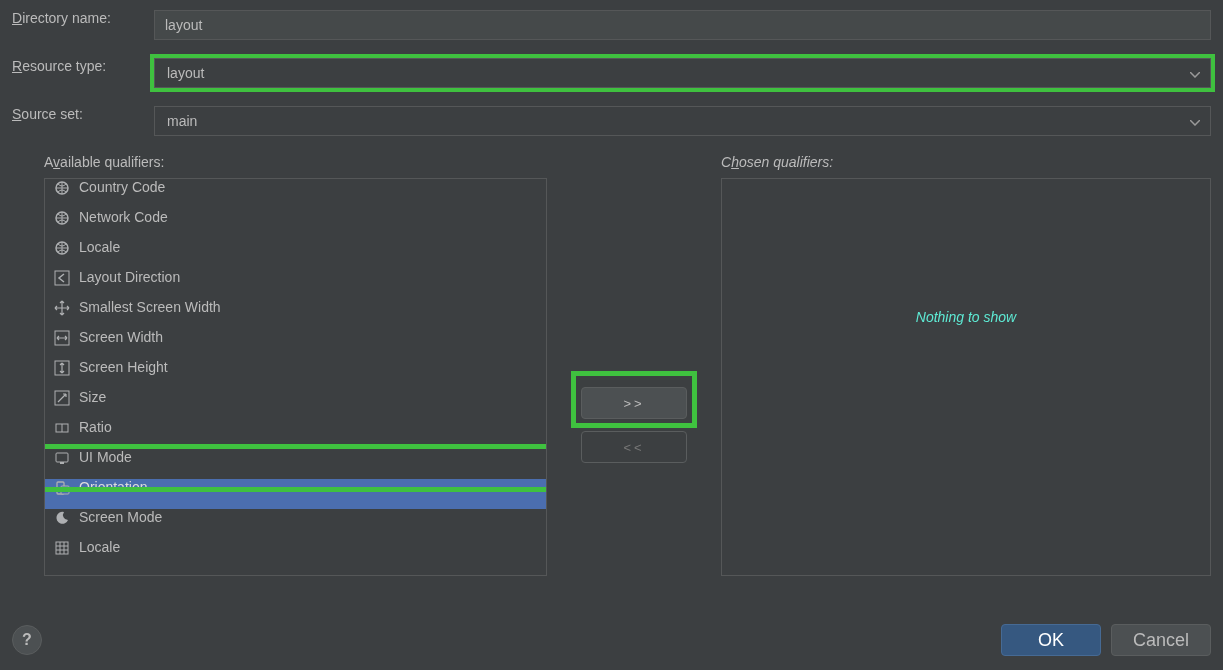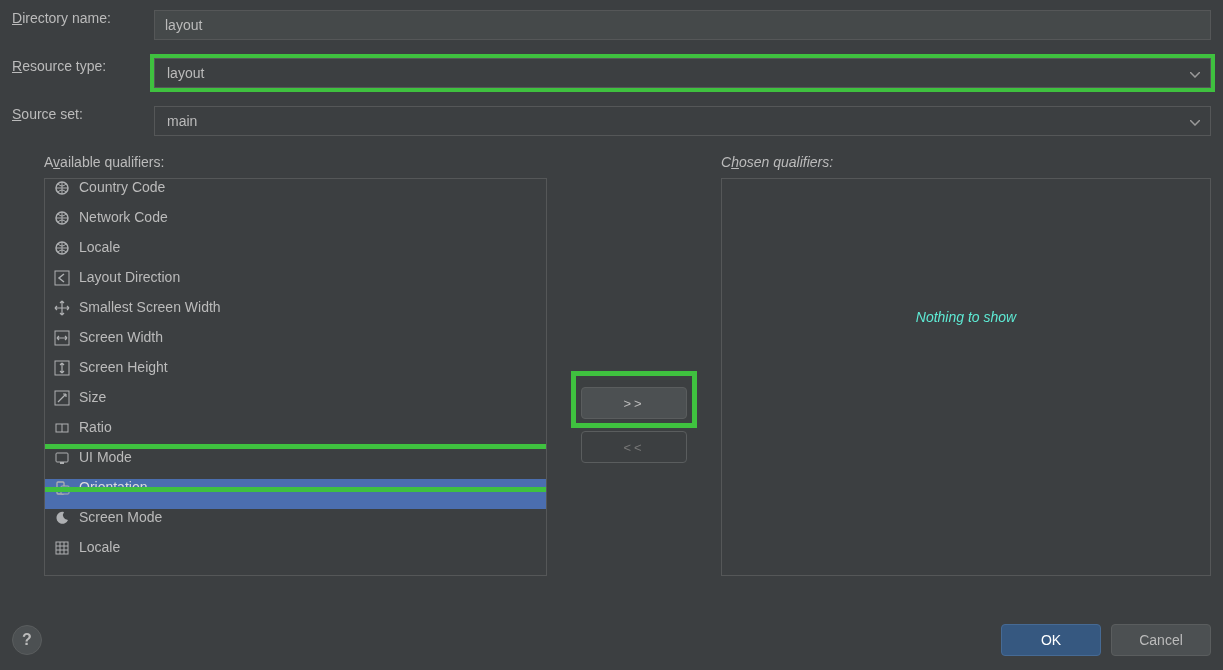--- a/index.html
+++ b/index.html
@@ -150,21 +150,21 @@
   .footer-spacer { flex: 1; }
   .footer-btn {
     width: 100px;
     height: 32px;
     border-radius: 4px;
     border: 1px solid #5a5d5e;
     background: #4c5052;
     color: #bbbbbb;
     margin-left: 10px;
     cursor: pointer;
-    font-size: 14px;
+    font-size: 18px;
   }
   .footer-btn.primary {
     background: #365880;
     border-color: #466a94;
     color: #ffffff;
   }
   .highlight-wrapper {
     position: absolute;
     border: 5px solid #3fc13f;
     pointer-events: none;

